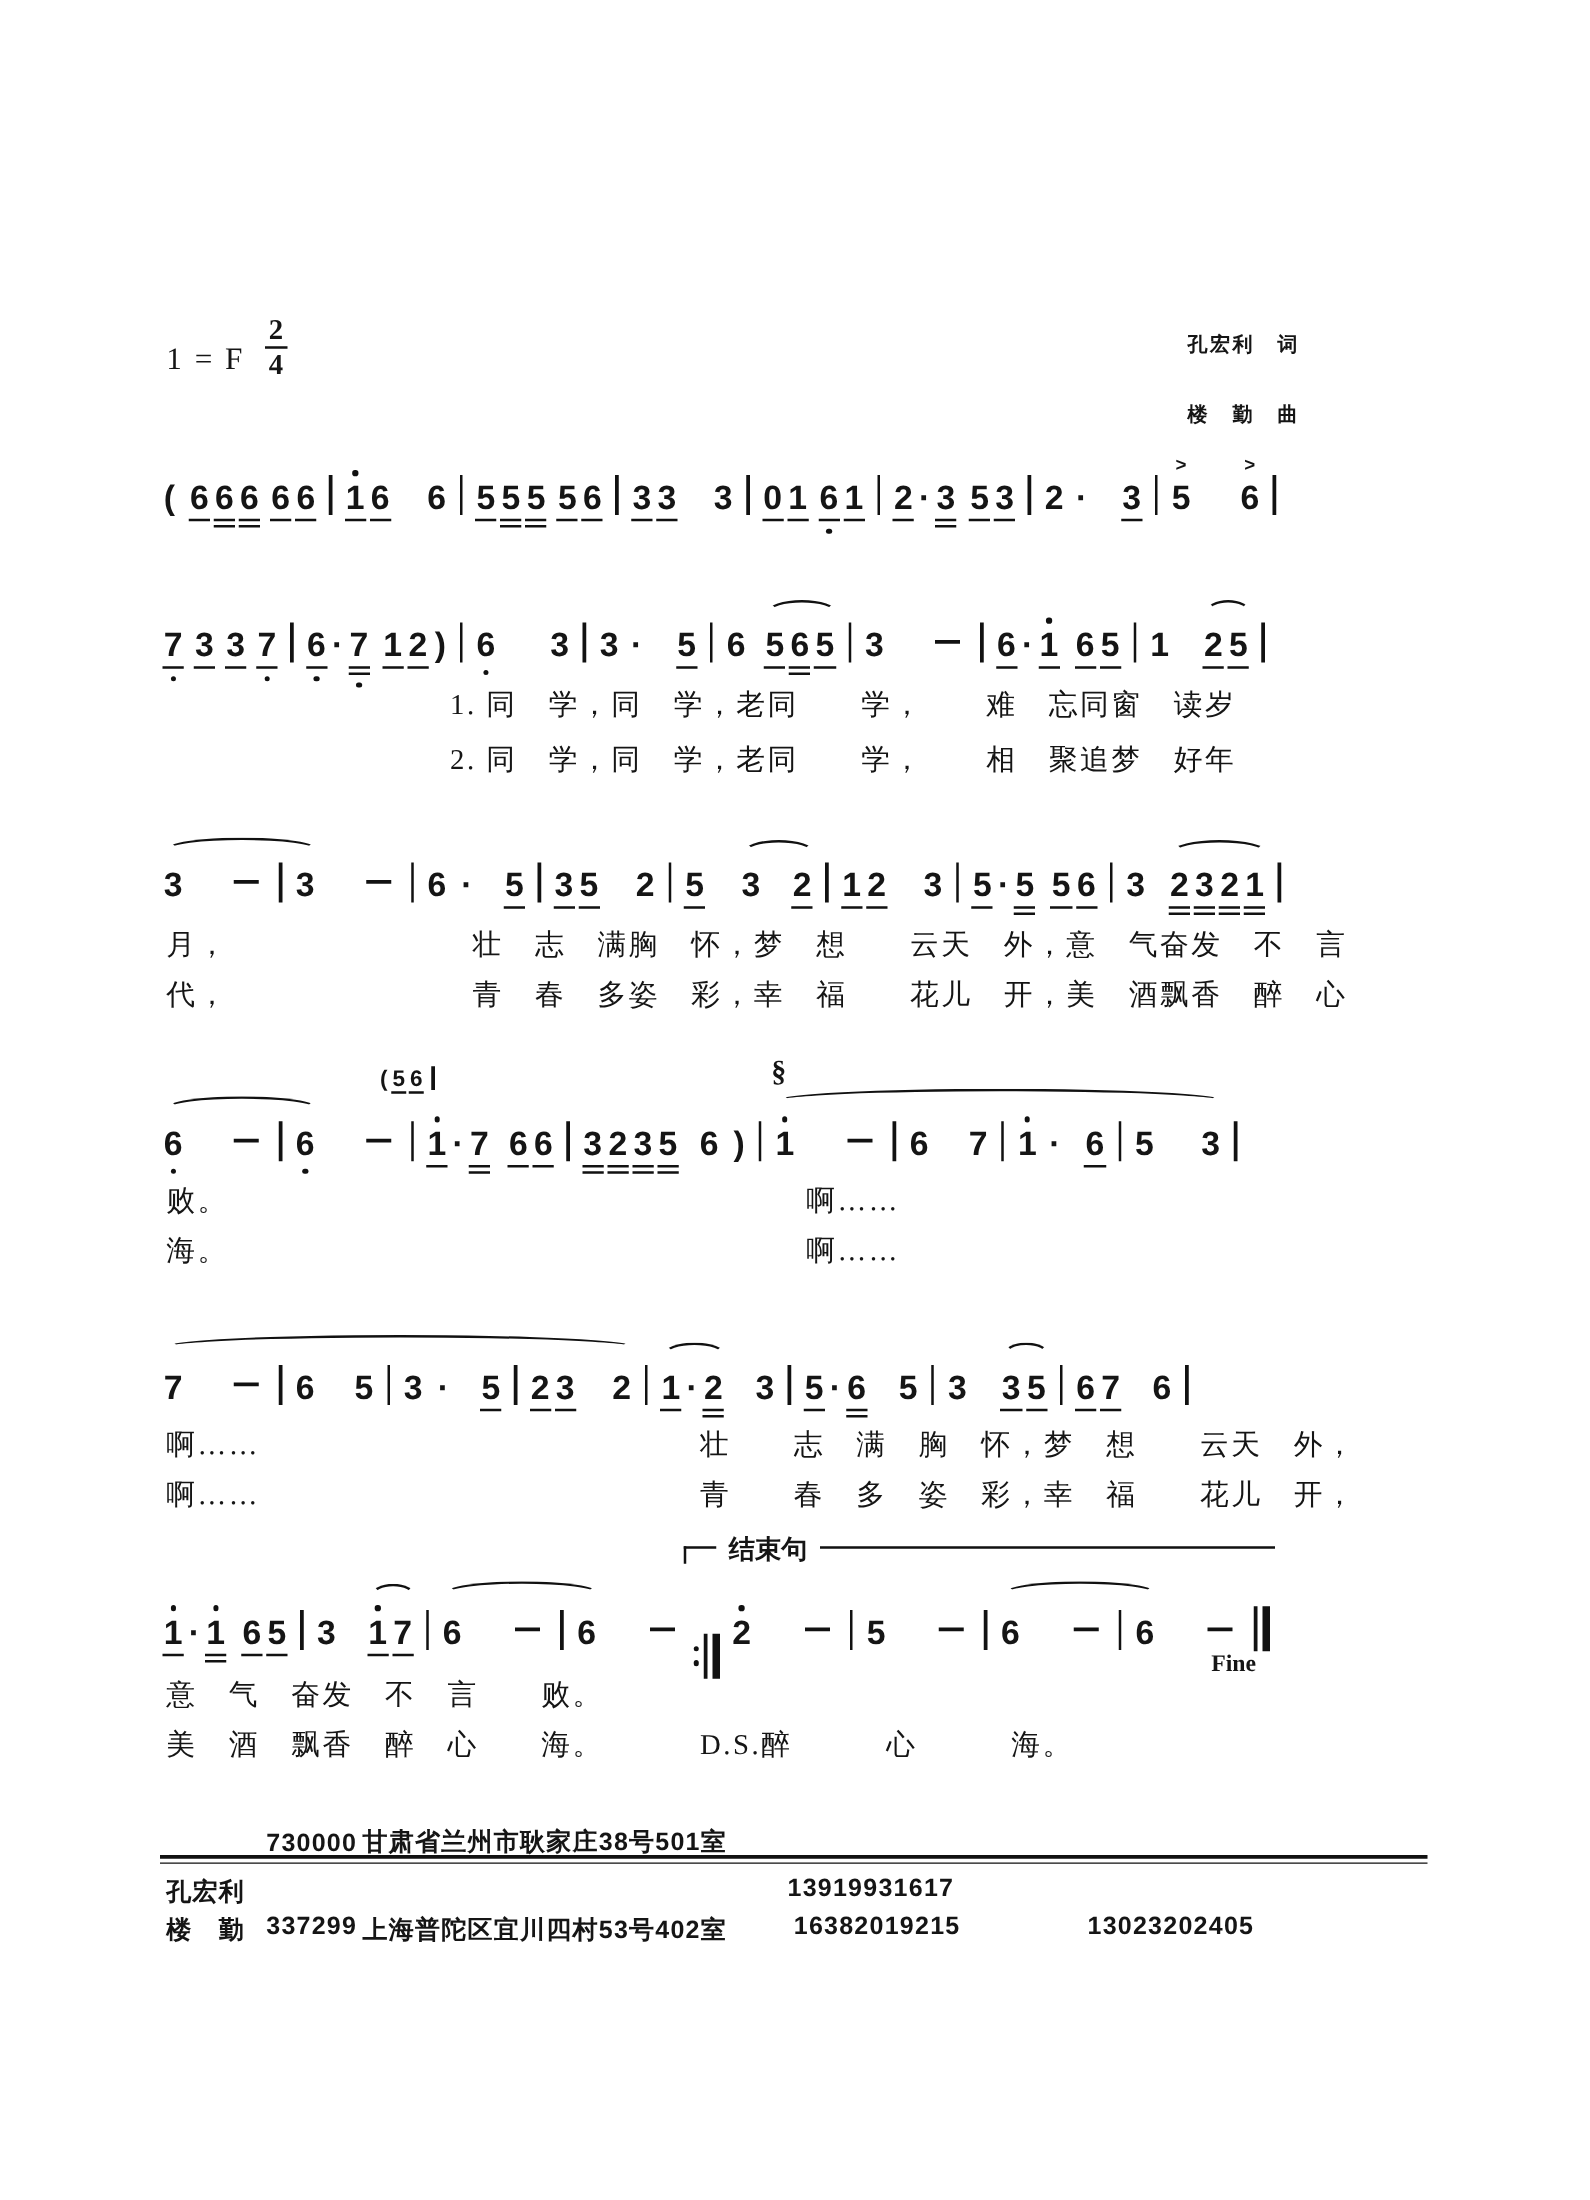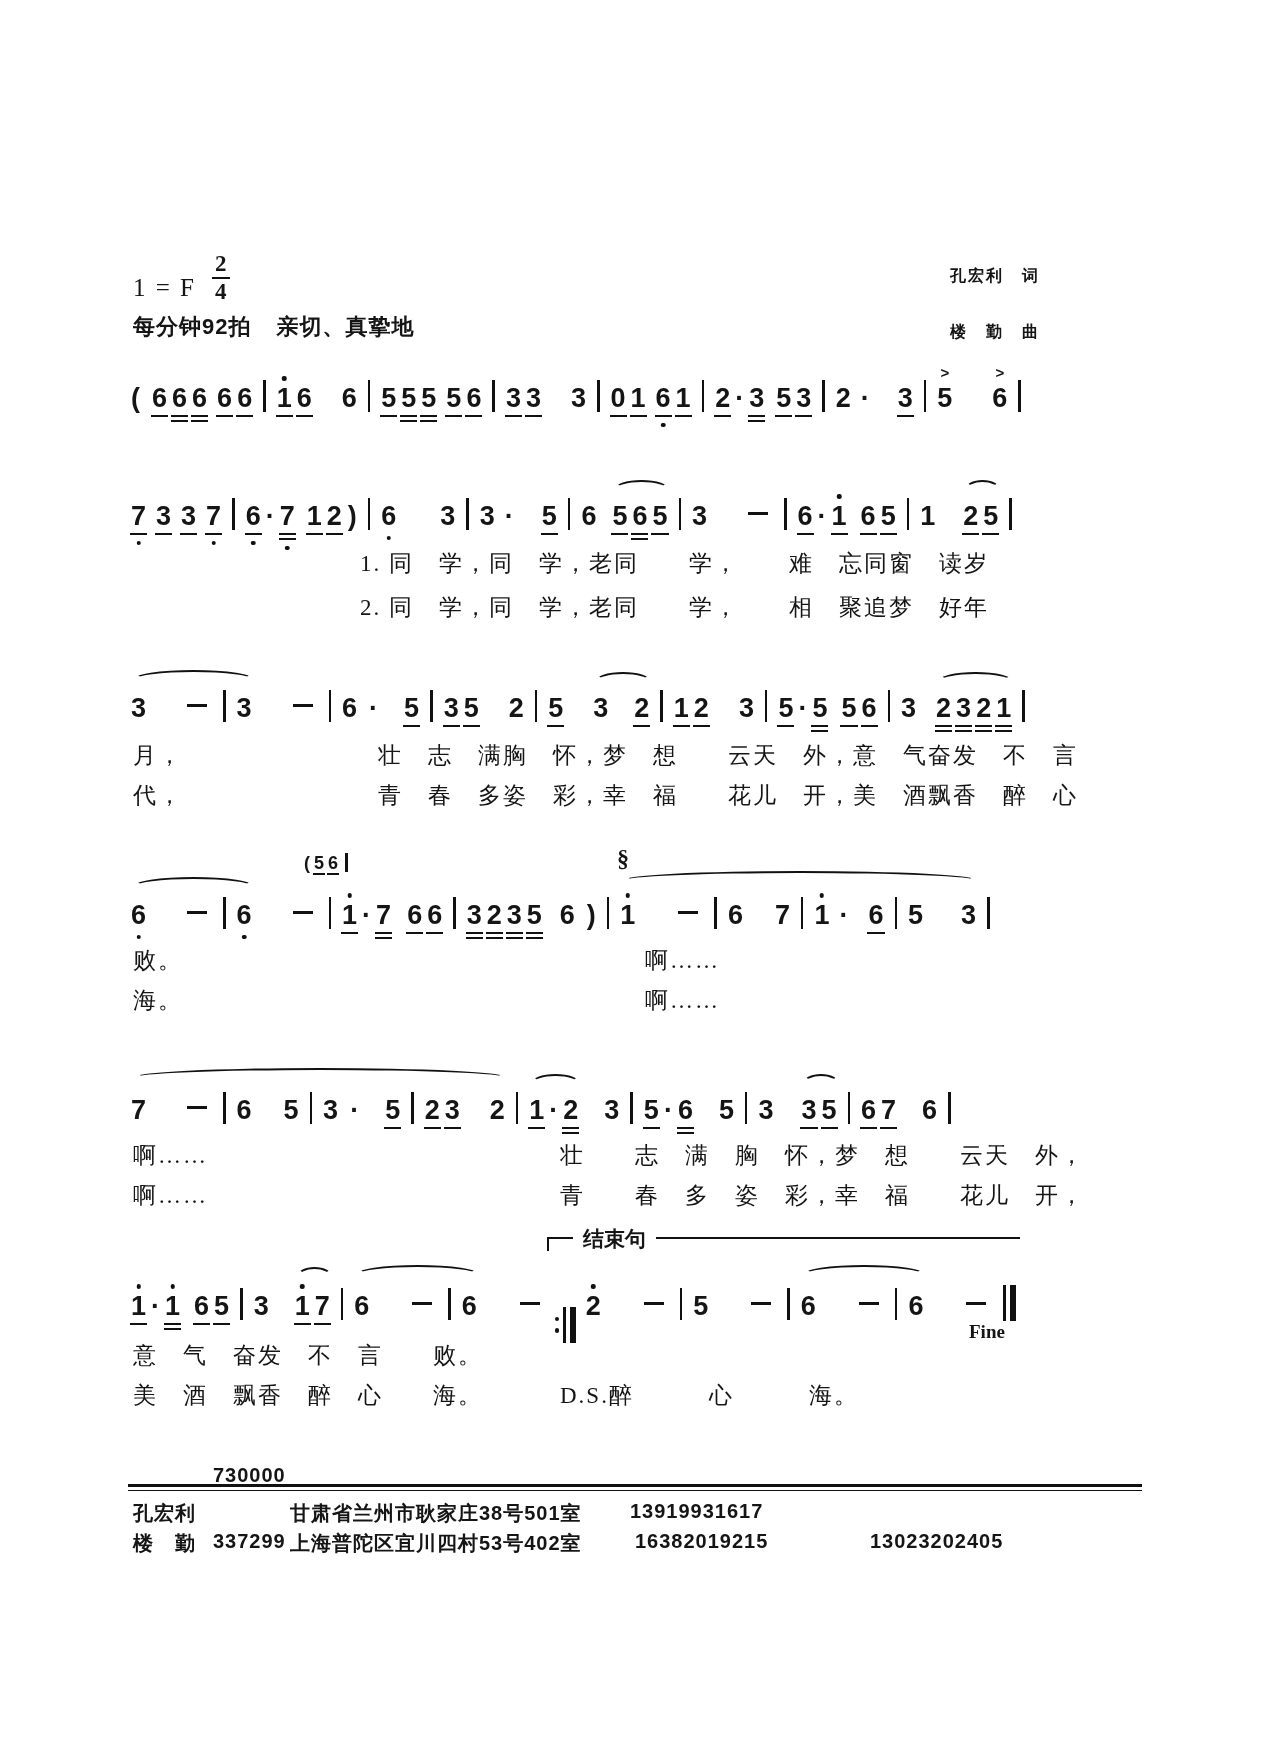--- a/index.html
+++ b/index.html
@@ -58,24 +58,20 @@
 </head>
 <body>
 
 <div class="page">
 
   <div class="key-label">1 = F</div>
   <div class="timesig">
     <span class="num">2</span>
     <span class="den">4</span>
   </div>
-  <div class="tempo">
-    <span>每分钟92拍</span>
-    <span>亲切、真挚地</span>
-  </div>
   <div class="credit lyr">孔宏利　词</div>
   <div class="credit cmp">楼　勤　曲</div>
 
   <div id="music-root">
       <div class="music-line" style="left: 130px; top: 380px;"><span class="tok" style="margin-right: 10px;">(</span><span class="tok" style="margin-right: 3px;">6<span class="ul"></span></span><span class="tok" style="margin-right: 3px;">6<span class="ul"></span><span class="ul ul2"></span></span><span class="tok" style="margin-right: 8px;">6<span class="ul"></span><span class="ul ul2"></span></span><span class="tok" style="margin-right: 3px;">6<span class="ul"></span></span><span class="tok">6<span class="ul"></span></span><span class="bar"></span><span class="tok" style="margin-right: 3px;">1<span class="ul"></span><span class="pdot hi"></span></span><span class="tok" style="margin-right: 28px;">6<span class="ul"></span></span><span class="tok">6</span><span class="bar"></span><span class="tok" style="margin-right: 3px;">5<span class="ul"></span></span><span class="tok" style="margin-right: 3px;">5<span class="ul"></span><span class="ul ul2"></span></span><span class="tok" style="margin-right: 8px;">5<span class="ul"></span><span class="ul ul2"></span></span><span class="tok" style="margin-right: 3px;">5<span class="ul"></span></span><span class="tok">6<span class="ul"></span></span><span class="bar"></span><span class="tok" style="margin-right: 3px;">3<span class="ul"></span></span><span class="tok" style="margin-right: 28px;">3<span class="ul"></span></span><span class="tok">3</span><span class="bar"></span><span class="tok" style="margin-right: 3px;">0<span class="ul"></span></span><span class="tok" style="margin-right: 8px;">1<span class="ul"></span></span><span class="tok" style="margin-right: 3px;">6<span class="ul"></span><span class="pdot" style="bottom: -15px;"></span></span><span class="tok">1<span class="ul"></span></span><span class="bar"></span><span class="tok" style="margin-right: 3px;">2<span class="ul"></span></span><span class="tok" style="margin-right: 3px;">·</span><span class="tok" style="margin-right: 10px;">3<span class="ul"></span><span class="ul ul2"></span></span><span class="tok" style="margin-right: 3px;">5<span class="ul"></span></span><span class="tok">3<span class="ul"></span></span><span class="bar"></span><span class="tok" style="margin-right: 8px;">2</span><span class="tok" style="margin-right: 26px;">·</span><span class="tok">3<span class="ul"></span></span><span class="bar"></span><span class="tok" style="margin-right: 38px;">5<span class="acc">&gt;</span></span><span class="tok">6<span class="acc">&gt;</span></span><span class="bar"></span></div>
       <div class="music-line" style="left: 130px; top: 498px;"><span class="tok" style="margin-right: 8px;">7<span class="ul"></span><span class="pdot" style="bottom: -15px;"></span></span><span class="tok" style="margin-right: 8px;">3<span class="ul"></span></span><span class="tok" style="margin-right: 8px;">3<span class="ul"></span></span><span class="tok">7<span class="ul"></span><span class="pdot" style="bottom: -15px;"></span></span><span class="bar"></span><span class="tok" style="margin-right: 3px;">6<span class="ul"></span><span class="pdot" style="bottom: -15px;"></span></span><span class="tok" style="margin-right: 3px;">·</span><span class="tok" style="margin-right: 10px;">7<span class="ul"></span><span class="ul ul2"></span><span class="pdot" style="bottom: -20px;"></span></span><span class="tok" style="margin-right: 3px;">1<span class="ul"></span></span><span class="tok" style="margin-right: 4px;">2<span class="ul"></span></span><span class="tok">)</span><span class="bar"></span><span class="tok" style="margin-right: 42px;">6<span class="pdot" style="bottom: -10px;"></span></span><span class="tok">3</span><span class="bar"></span><span class="tok" style="margin-right: 8px;">3</span><span class="tok" style="margin-right: 26px;">·</span><span class="tok">5<span class="ul"></span></span><span class="bar"></span><span class="tok" style="margin-right: 14px;">6</span><span class="tok" style="margin-right: 3px;">5<span class="ul"></span></span><span class="tok" style="margin-right: 3px;">6<span class="ul"></span><span class="ul ul2"></span></span><span class="tok">5<span class="ul"></span></span><span class="bar"></span><span class="tok" style="margin-right: 34px;">3</span><span class="dash"></span><span class="bar"></span><span class="tok" style="margin-right: 3px;">6<span class="ul"></span></span><span class="tok" style="margin-right: 3px;">·</span><span class="tok" style="margin-right: 12px;">1<span class="ul"></span><span class="pdot hi"></span></span><span class="tok" style="margin-right: 3px;">6<span class="ul"></span></span><span class="tok">5<span class="ul"></span></span><span class="bar"></span><span class="tok" style="margin-right: 26px;">1</span><span class="tok" style="margin-right: 3px;">2<span class="ul"></span></span><span class="tok">5<span class="ul"></span></span><span class="bar"></span><div class="arc" style="left: 483.55px; width: 51.9px; top: -18px;"></div><div class="arc" style="left: 834.55px; width: 31.9px; top: -18px;"></div></div>
       <div class="music-line" style="left: 130px; top: 690px;"><span class="tok" style="margin-right: 34px;">3</span><span class="dash"></span><span class="bar"></span><span class="tok" style="margin-right: 34px;">3</span><span class="dash"></span><span class="bar"></span><span class="tok" style="margin-right: 10px;">6</span><span class="tok" style="margin-right: 24px;">·</span><span class="tok">5<span class="ul"></span></span><span class="bar"></span><span class="tok" style="margin-right: 3px;">3<span class="ul"></span></span><span class="tok" style="margin-right: 28px;">5<span class="ul"></span></span><span class="tok">2</span><span class="bar"></span><span class="tok" style="margin-right: 28px;">5<span class="ul"></span></span><span class="tok" style="margin-right: 24px;">3</span><span class="tok">2<span class="ul"></span></span><span class="bar"></span><span class="tok" style="margin-right: 3px;">1<span class="ul"></span></span><span class="tok" style="margin-right: 28px;">2<span class="ul"></span></span><span class="tok">3</span><span class="bar"></span><span class="tok" style="margin-right: 3px;">5<span class="ul"></span></span><span class="tok" style="margin-right: 3px;">·</span><span class="tok" style="margin-right: 12px;">5<span class="ul"></span><span class="ul ul2"></span></span><span class="tok" style="margin-right: 3px;">5<span class="ul"></span></span><span class="tok">6<span class="ul"></span></span><span class="bar"></span><span class="tok" style="margin-right: 18px;">3</span><span class="tok" style="margin-right: 3px;">2<span class="ul"></span><span class="ul ul2"></span></span><span class="tok" style="margin-right: 3px;">3<span class="ul"></span><span class="ul ul2"></span></span><span class="tok" style="margin-right: 3px;">2<span class="ul"></span><span class="ul ul2"></span></span><span class="tok">1<span class="ul"></span><span class="ul ul2"></span></span><span class="bar"></span><div class="arc" style="left: 2.55px; width: 117.9px; top: -20px;"></div><div class="arc" style="left: 464.55px; width: 52.9px; top: -18px;"></div><div class="arc" style="left: 807.55px; width: 71.9px; top: -18px;"></div></div>
       <div class="music-line" style="left: 130px; top: 897px;"><span class="tok" style="margin-right: 34px;">6<span class="pdot" style="bottom: -10px;"></span></span><span class="dash"></span><span class="bar"></span><span class="tok" style="margin-right: 34px;">6<span class="pdot" style="bottom: -10px;"></span></span><span class="dash"></span><span class="bar"></span><span class="tok" style="margin-right: 3px;">1<span class="ul"></span><span class="pdot hi"></span></span><span class="tok" style="margin-right: 3px;">·</span><span class="tok" style="margin-right: 14px;">7<span class="ul"></span><span class="ul ul2"></span></span><span class="tok" style="margin-right: 3px;">6<span class="ul"></span></span><span class="tok">6<span class="ul"></span></span><span class="bar"></span><span class="tok" style="margin-right: 3px;">3<span class="ul"></span><span class="ul ul2"></span></span><span class="tok" style="margin-right: 3px;">2<span class="ul"></span><span class="ul ul2"></span></span><span class="tok" style="margin-right: 3px;">3<span class="ul"></span><span class="ul ul2"></span></span><span class="tok" style="margin-right: 16px;">5<span class="ul"></span><span class="ul ul2"></span></span><span class="tok" style="margin-right: 10px;">6</span><span class="tok">)</span><span class="bar"></span><span class="tok" style="margin-right: 36px;">1<span class="pdot hi"></span></span><span class="dash"></span><span class="bar"></span><span class="tok" style="margin-right: 30px;">6</span><span class="tok">7</span><span class="bar"></span><span class="tok" style="margin-right: 8px;">1<span class="pdot hi"></span></span><span class="tok" style="margin-right: 18px;">·</span><span class="tok">6<span class="ul"></span></span><span class="bar"></span><span class="tok" style="margin-right: 36px;">5</span><span class="tok">3</span><span class="bar"></span><div class="arc" style="left: 2.55px; width: 117.9px; top: -20px;"></div><div class="arc" style="left: 491.55px; width: 352.9px; top: -26px;"></div><span class="mini" style="left: 173px; top: -44px;"><span class="tok" style="margin-right: 2px;">(</span><span class="tok" style="margin-right: 2px;">5<span class="ul"></span></span><span class="tok" style="margin-right: 2px;">6<span class="ul"></span></span><span class="bar"></span></span><span class="anno segno" style="left: 487px; top: -52px;">§</span></div>
       <div class="music-line" style="left: 130px; top: 1092px;"><span class="tok" style="margin-right: 34px;">7</span><span class="dash"></span><span class="bar"></span><span class="tok" style="margin-right: 30px;">6</span><span class="tok">5</span><span class="bar"></span><span class="tok" style="margin-right: 10px;">3</span><span class="tok" style="margin-right: 24px;">·</span><span class="tok">5<span class="ul"></span></span><span class="bar"></span><span class="tok" style="margin-right: 3px;">2<span class="ul"></span></span><span class="tok" style="margin-right: 28px;">3<span class="ul"></span></span><span class="tok">2</span><span class="bar"></span><span class="tok" style="margin-right: 3px;">1<span class="ul"></span></span><span class="tok" style="margin-right: 3px;">·</span><span class="tok" style="margin-right: 24px;">2<span class="ul"></span><span class="ul ul2"></span></span><span class="tok">3</span><span class="bar"></span><span class="tok" style="margin-right: 3px;">5<span class="ul"></span></span><span class="tok" style="margin-right: 3px;">·</span><span class="tok" style="margin-right: 24px;">6<span class="ul"></span><span class="ul ul2"></span></span><span class="tok">5</span><span class="bar"></span><span class="tok" style="margin-right: 26px;">3</span><span class="tok" style="margin-right: 3px;">3<span class="ul"></span></span><span class="tok">5<span class="ul"></span></span><span class="bar"></span><span class="tok" style="margin-right: 3px;">6<span class="ul"></span></span><span class="tok" style="margin-right: 24px;">7<span class="ul"></span></span><span class="tok">6</span><span class="bar"></span><div class="arc" style="left: 2.55px; width: 370.9px; top: -24px;"></div><div class="arc" style="left: 400.55px; width: 45.9px; top: -18px;"></div><div class="arc" style="left: 672.55px; width: 32.9px; top: -18px;"></div></div>
       <div class="music-line" style="left: 130px; top: 1285px;"><span class="tok" style="margin-right: 3px;">1<span class="ul"></span><span class="pdot hi"></span></span><span class="tok" style="margin-right: 3px;">·</span><span class="tok" style="margin-right: 12px;">1<span class="ul"></span><span class="ul ul2"></span><span class="pdot hi"></span></span><span class="tok" style="margin-right: 3px;">6<span class="ul"></span></span><span class="tok">5<span class="ul"></span></span><span class="bar"></span><span class="tok" style="margin-right: 24px;">3</span><span class="tok" style="margin-right: 3px;">1<span class="ul"></span><span class="pdot hi"></span></span><span class="tok">7<span class="ul"></span></span><span class="bar"></span><span class="tok" style="margin-right: 36px;">6</span><span class="dash"></span><span class="bar"></span><span class="tok" style="margin-right: 36px;">6</span><span class="dash" style="margin-right: 6px;"></span><span class="rep">
@@ -109,21 +105,21 @@
       <div class="lyric" style="left: 560px; top: 1180px;">青　　春　多　姿　彩，幸　福　　花儿　开，</div>
       <div class="lyric" style="left: 133px; top: 1340px;">意　气　奋发　不　言　　败。</div>
       <div class="lyric" style="left: 133px; top: 1380px;">美　酒　飘香　醉　心　　海。</div>
       <div class="lyric" style="left: 560px; top: 1380px;">D.S.醉　　　心　　　海。</div>
     </div>
 
   <div class="footer-rule"></div>
   <div id="footer-root">
       <div class="footer-cell" style="left: 133px; top: 1500px;">孔宏利</div>
       <div class="footer-cell" style="left: 213px; top: 1464px;">730000</div>
-      <div class="footer-cell" style="left: 290px; top: 1500px;">甘肃省兰州市耿家庄38号501室</div>
+      <div class="footer-cell" style="left: 290px; top: 1460px;">甘肃省兰州市耿家庄38号501室</div>
       <div class="footer-cell" style="left: 630px; top: 1500px;">13919931617</div>
       <div class="footer-cell" style="left: 133px; top: 1530px;">楼　勤</div>
       <div class="footer-cell" style="left: 213px; top: 1530px;">337299</div>
       <div class="footer-cell" style="left: 290px; top: 1530px;">上海普陀区宜川四村53号402室</div>
       <div class="footer-cell" style="left: 635px; top: 1530px;">16382019215</div>
       <div class="footer-cell" style="left: 870px; top: 1530px;">13023202405</div>
     </div>
 </div>
 
 </body></html>

